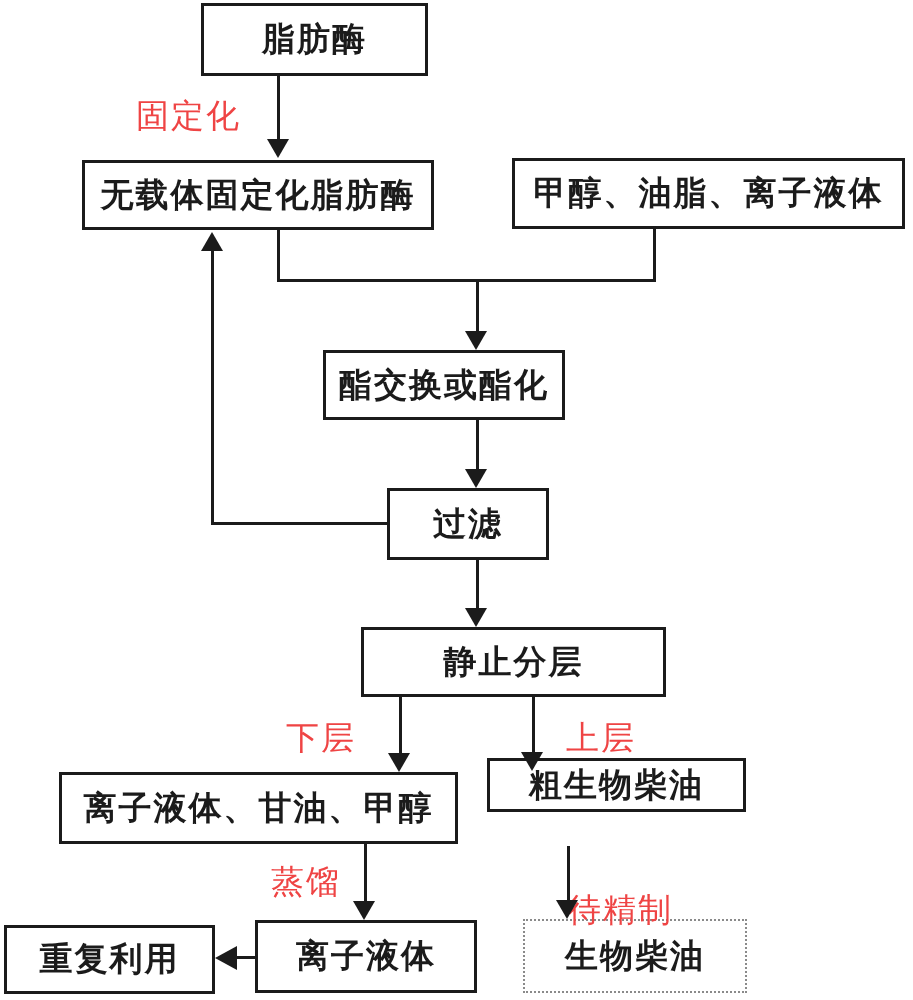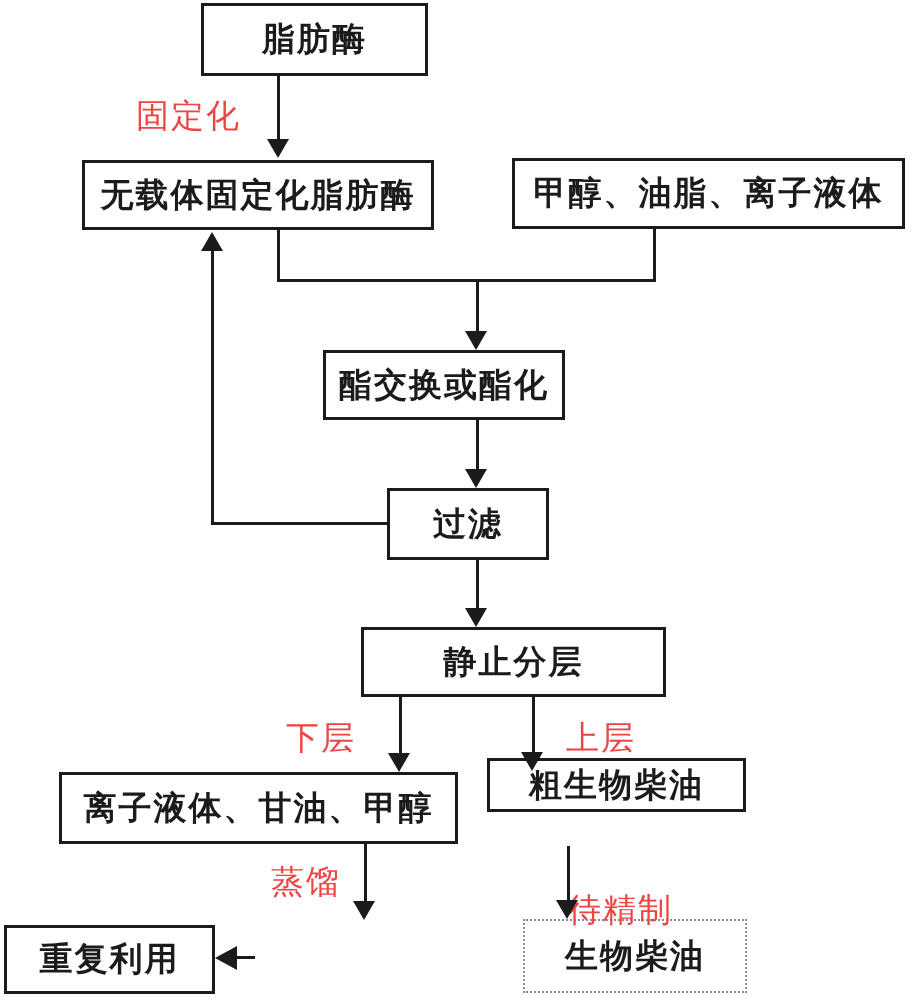--- a/index.html
+++ b/index.html
@@ -80,20 +80,21 @@
   <div class="node" style="left:323px; top:350px; width:242px; height:70px;">酯交换或酯化</div>
 
   <div class="node" style="left:387px; top:488px; width:162px; height:72px;">过滤</div>
 
   <div class="node" style="left:325px; top:627px; width:305px; height:70px;margin-left:36px;">静止分层</div>
 
   <div class="node" style="left:59px; top:772px; width:399px; height:72px;">离子液体、甘油、甲醇</div>
 
   <div class="node" style="left:487px; top:758px; width:259px; height:54px;">粗生物柴油</div>
 
+  <div class="node" style="left:255px; top:920px; width:222px; height:73px;">离子液体</div>
 
   <div class="node" style="left:4px; top:925px; width:211px; height:69px;">重复利用</div>
 
   <div class="node dotted" style="left:523px; top:919px; width:224px; height:74px;">生物柴油</div>
 
   <div class="edge-label" style="left:136px; top:94px;">固定化</div>
 
   <div class="edge-label" style="left:286px; top:716px;">下层</div>
 
   <div class="edge-label" style="left:566px; top:716px;">上层</div>

